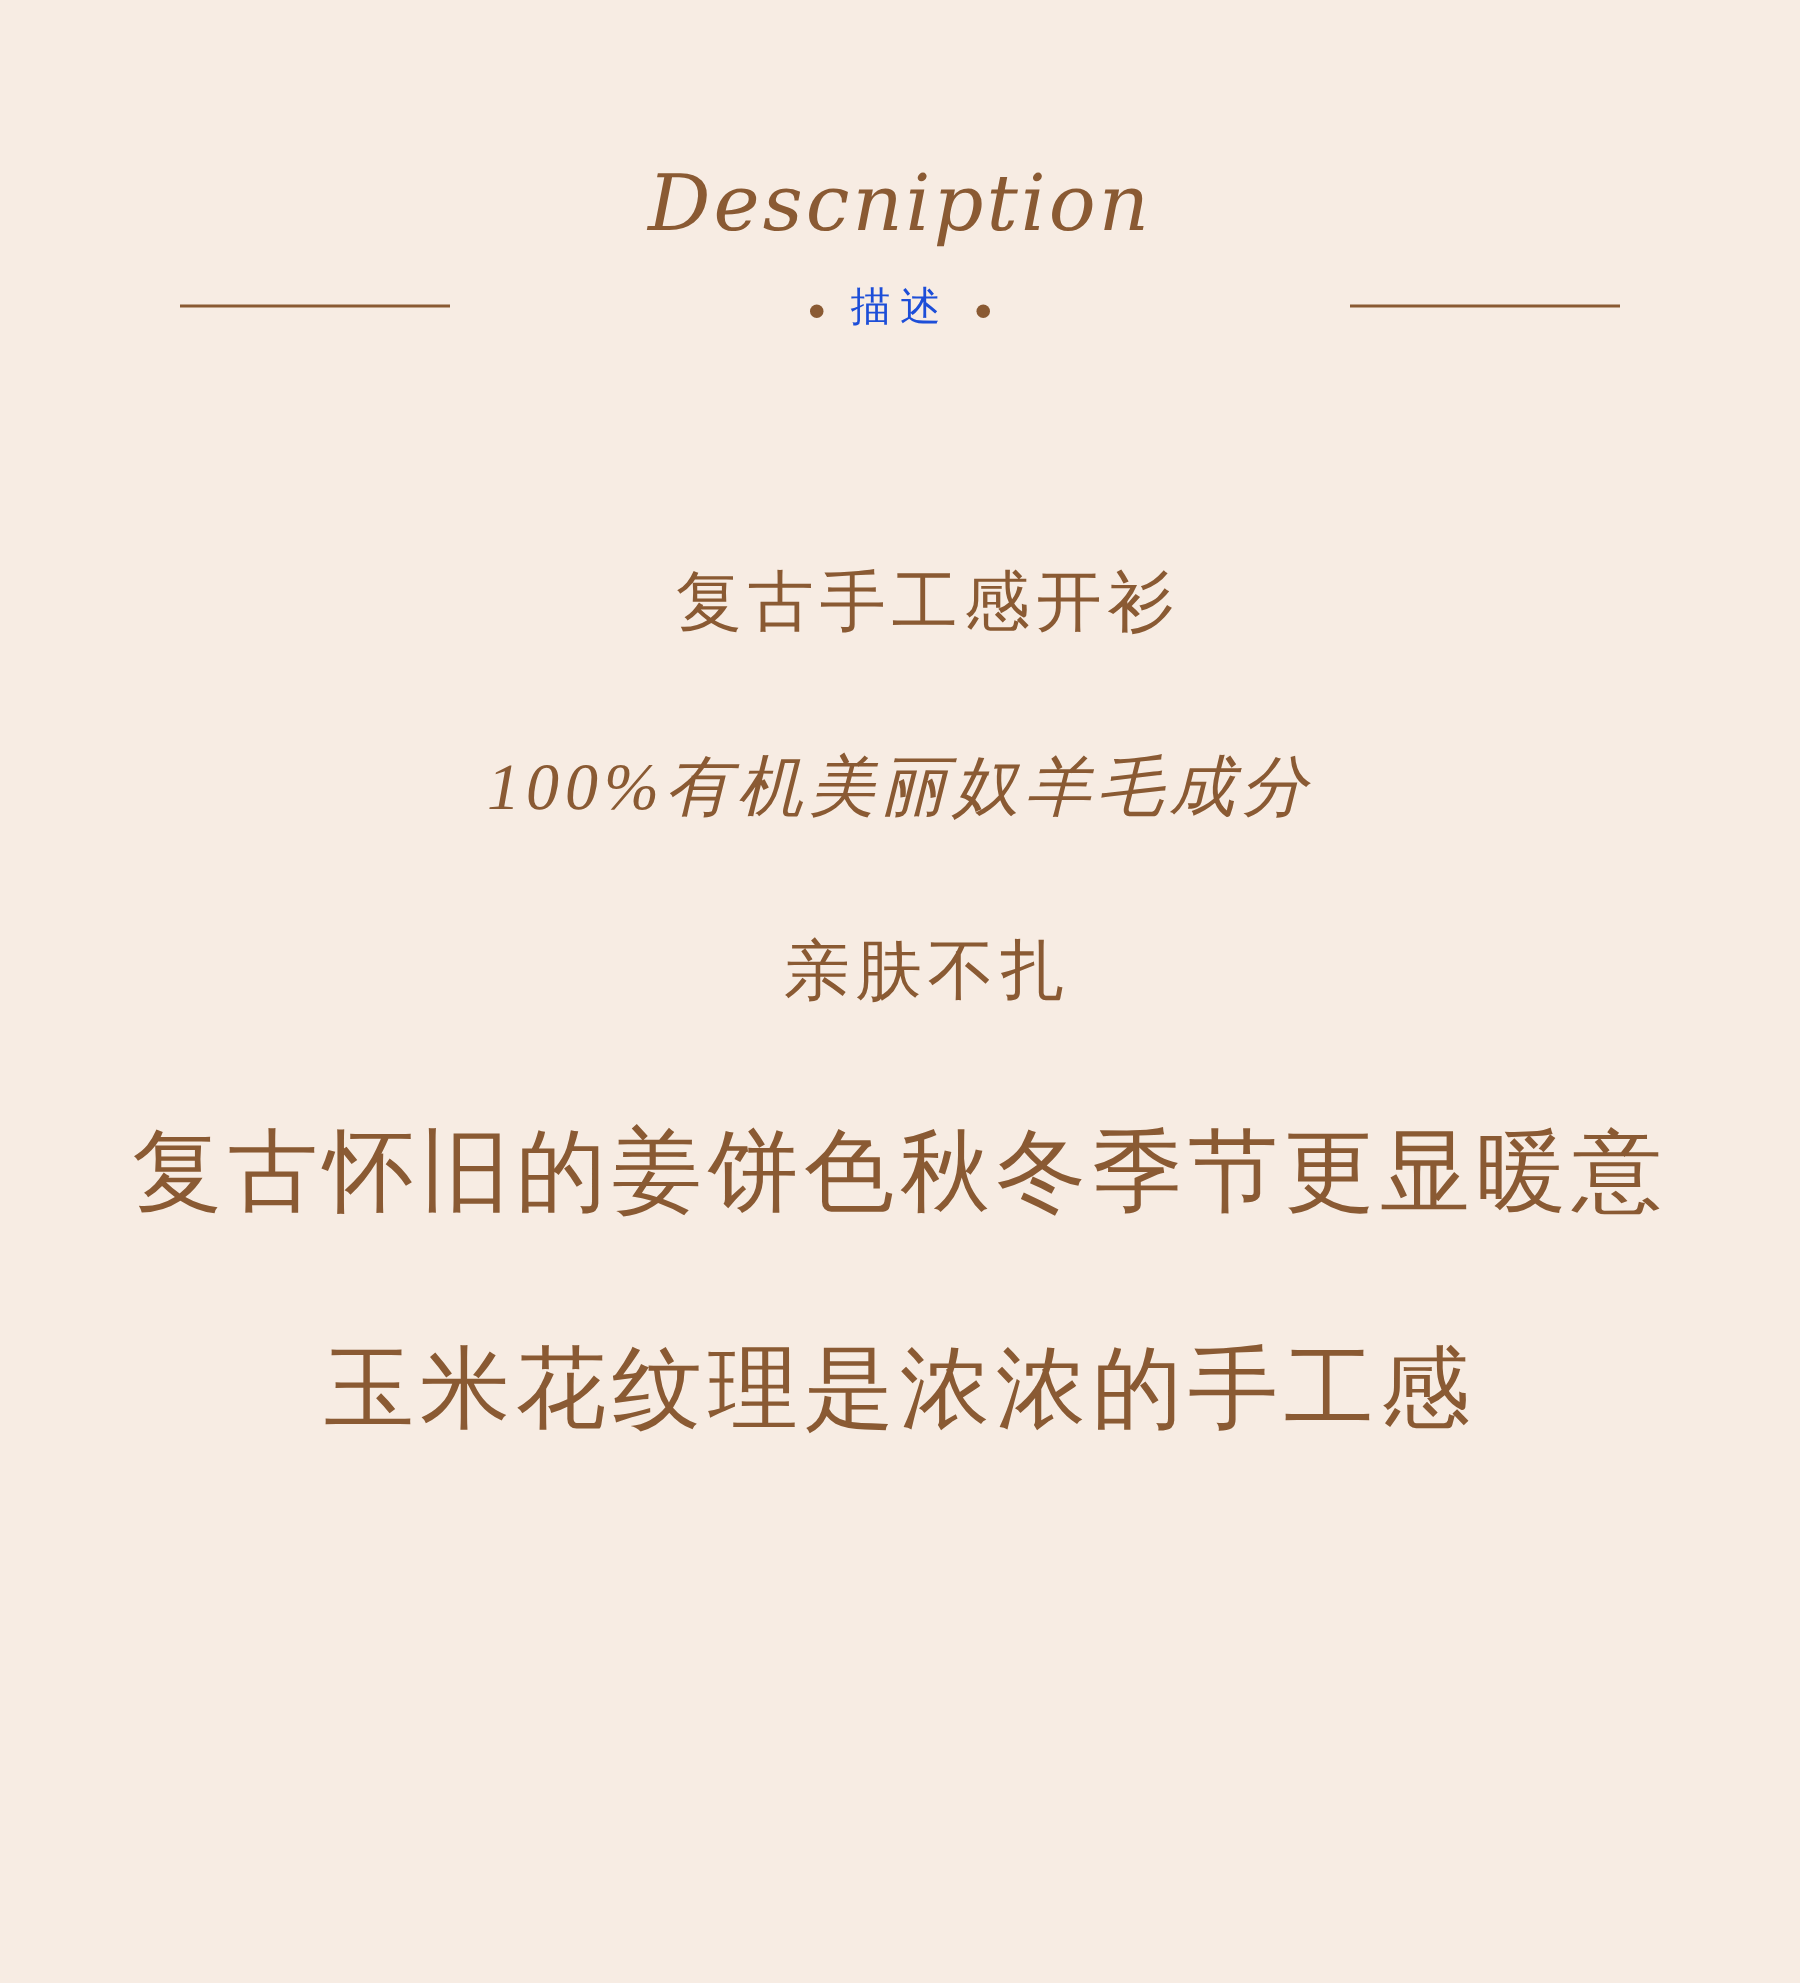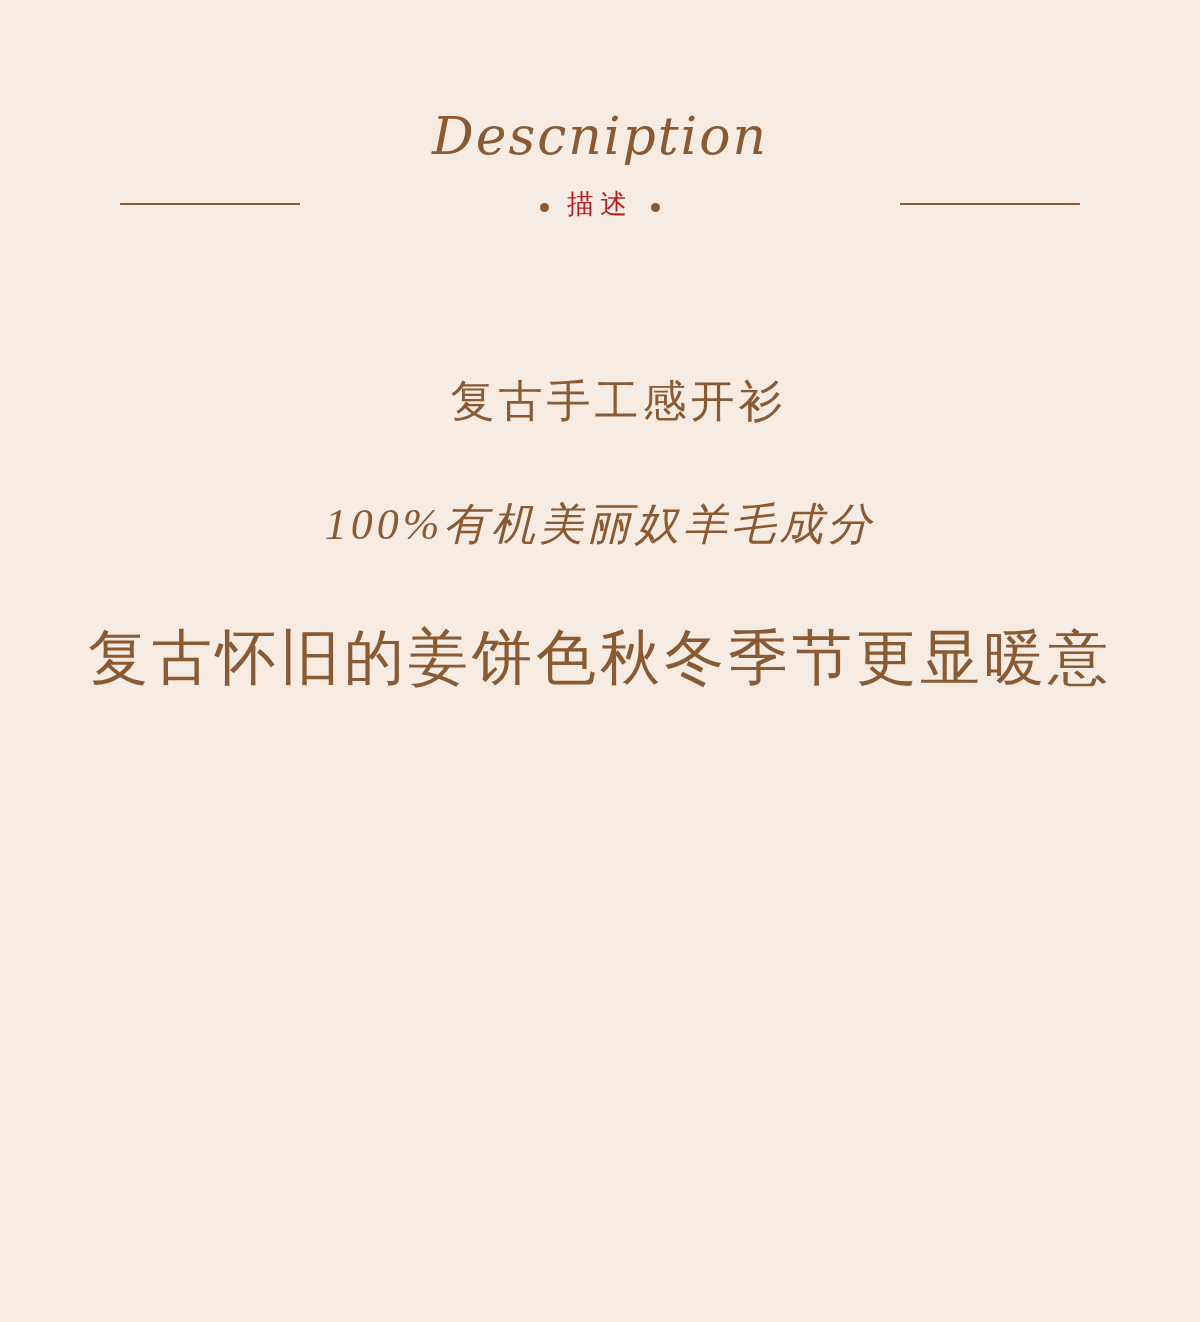--- a/index.html
+++ b/index.html
@@ -57,21 +57,21 @@
     top: 0;
     left: 0;
     width: 1200px;
     text-align: center;
     line-height: 46px;
   }
   .subtitle {
     display: inline-block;
     font-family: "Liberation Serif", "DejaVu Serif", serif;
     font-size: 27px;
-    color: #b91c1c;
+    color: #1d4ed8;
     letter-spacing: 6px;
   }
   .dot {
     display: inline-block;
     width: 9px;
     height: 9px;
     border-radius: 50%;
     background: #8a5a33;
     vertical-align: middle;
     margin: 0 14px 5px 14px;
@@ -111,16 +111,18 @@
         <span class="dot"></span>
         <span class="subtitle">描述</span>
         <span class="dot"></span>
       </div>
     </div>
   </div>
 
   <div class="lines">
     <p class="line line-lg">复古手工感开衫</p>
     <p class="line line-it">100%有机美丽奴羊毛成分</p>
+    <p class="line line-lg">亲肤不扎</p>
     <p class="line line-xl">复古怀旧的姜饼色秋冬季节更显暖意</p>
+    <p class="line line-xl">玉米花纹理是浓浓的手工感</p>
   </div>
 
 </div>
 
 </body></html>

